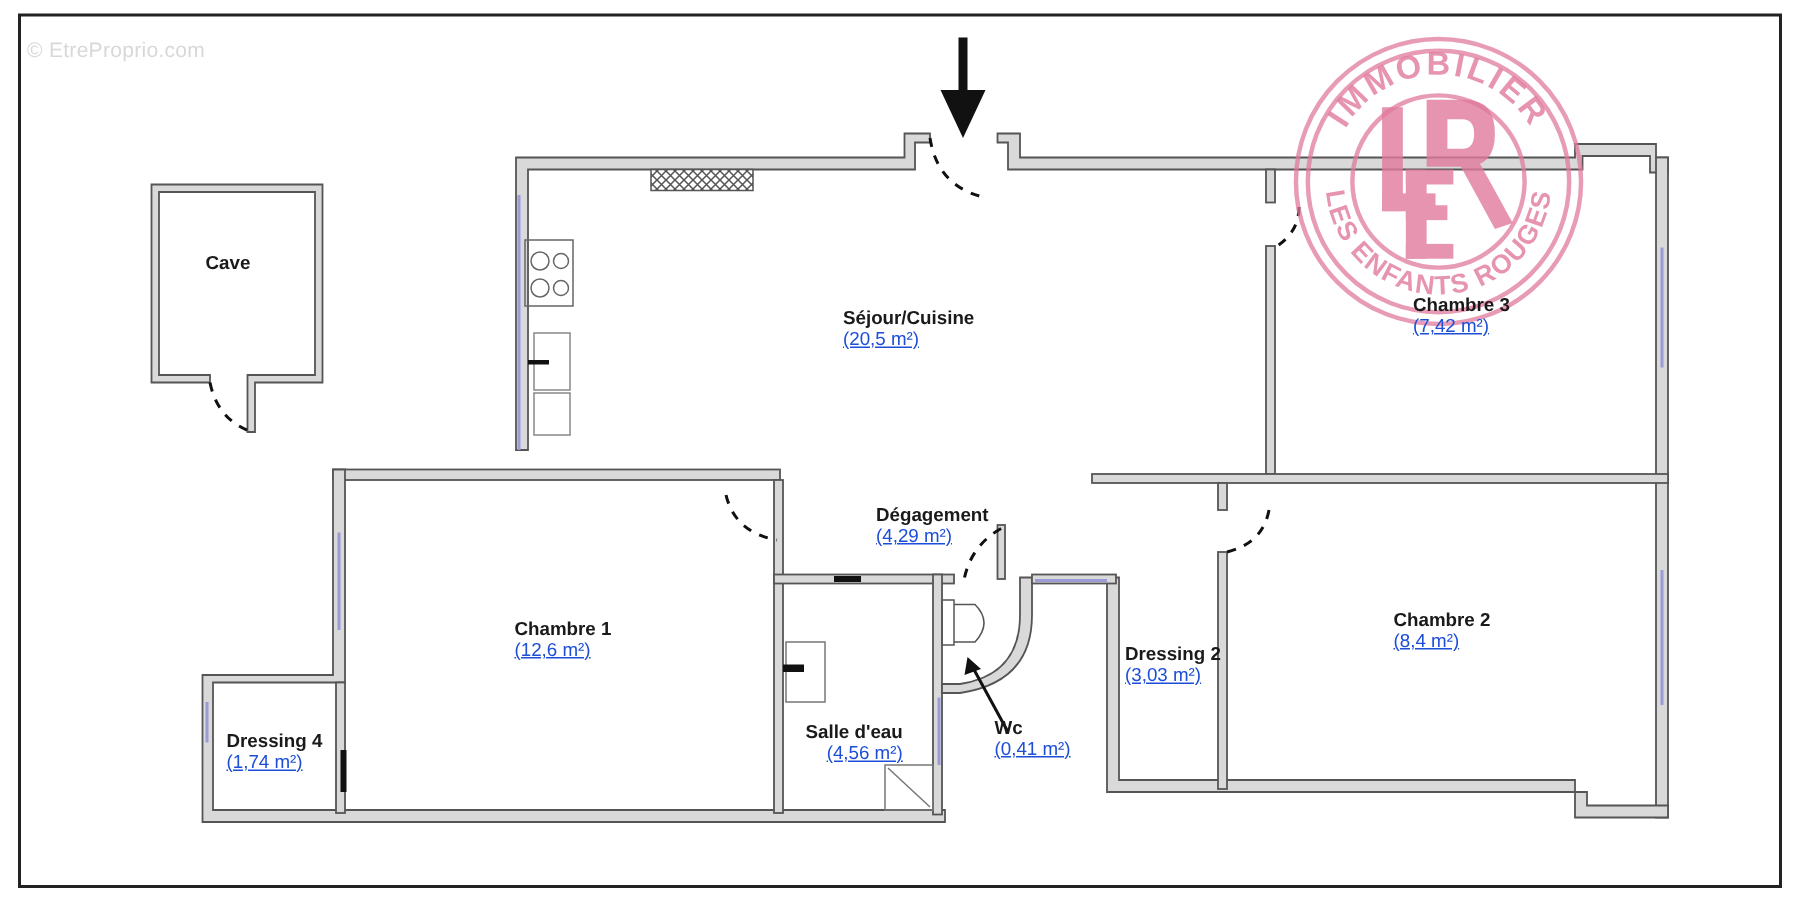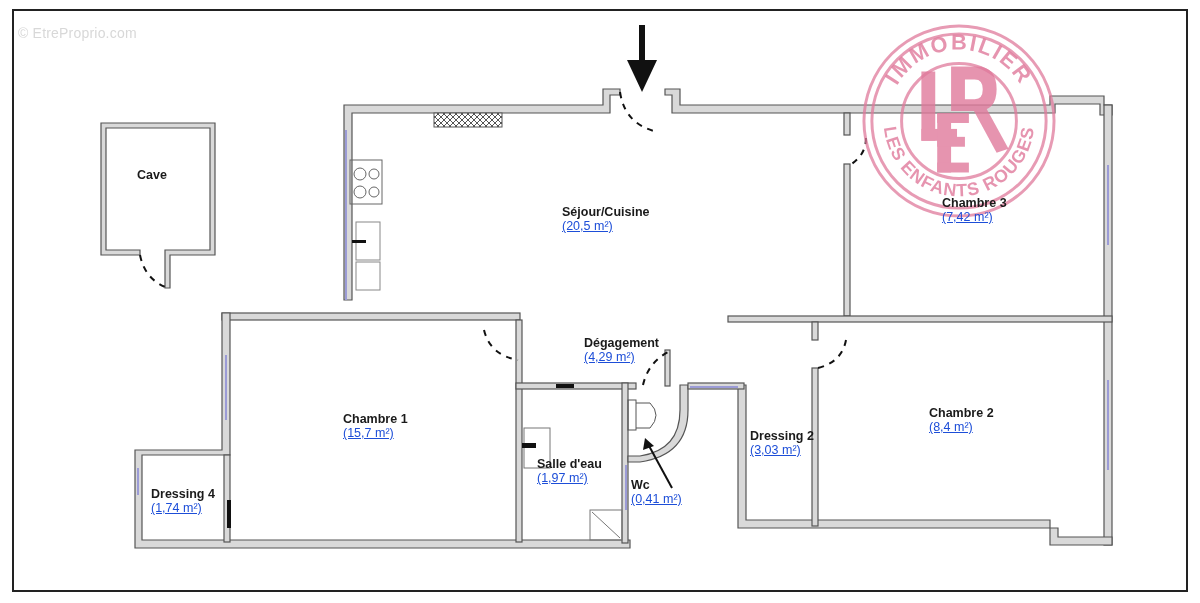--- a/index.html
+++ b/index.html
@@ -148,26 +148,26 @@
 <div class="room-label" style="left:562px;top:205px;">
   <span>Séjour/Cuisine</span><span class="room-area">(20,5 m²)</span>
 </div>
 <div class="room-label" style="left:942px;top:196px;">
   <span>Chambre 3</span><span class="room-area">(7,42 m²)</span>
 </div>
 <div class="room-label" style="left:584px;top:336px;">
   <span>Dégagement</span><span class="room-area">(4,29 m²)</span>
 </div>
 <div class="room-label" style="left:343px;top:412px;">
-  <span>Chambre 1</span><span class="room-area">(15,7 m²)</span>
+  <span>Chambre 1</span><span class="room-area">(12,6 m²)</span>
 </div>
-<div class="room-label" style="left:537px;top:457px;">
-  <span>Salle d'eau</span><span class="room-area">(1,97 m²)</span>
+<div class="room-label" style="left:537px;top:481px;text-align:right;">
+  <span>Salle d'eau</span><span class="room-area">(4,56 m²)</span>
 </div>
-<div class="room-label" style="left:631px;top:478px;">
+<div class="room-label" style="left:663px;top:478px;">
   <span>Wc</span><span class="room-area">(0,41 m²)</span>
 </div>
 <div class="room-label" style="left:750px;top:429px;">
   <span>Dressing 2</span><span class="room-area">(3,03 m²)</span>
 </div>
 <div class="room-label" style="left:929px;top:406px;">
   <span>Chambre 2</span><span class="room-area">(8,4 m²)</span>
 </div>
 <div class="room-label" style="left:151px;top:487px;">
   <span>Dressing 4</span><span class="room-area">(1,74 m²)</span>

